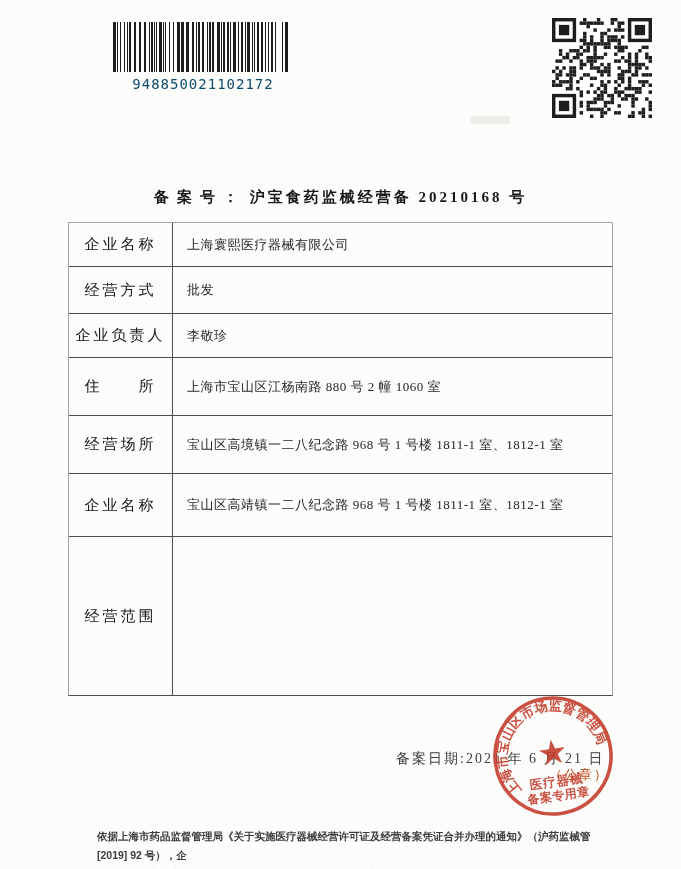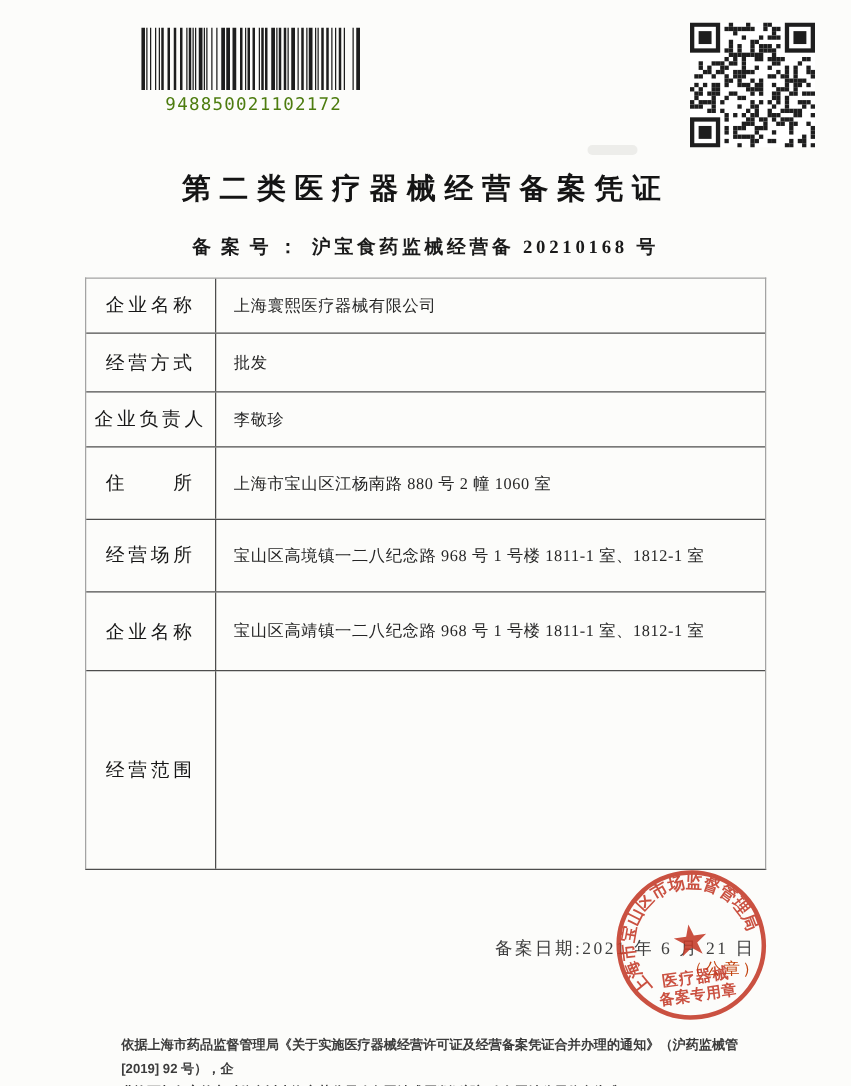--- a/index.html
+++ b/index.html
@@ -10,21 +10,21 @@
     background:#fcfcfa;
     overflow:hidden;
     font-family:"Liberation Serif", serif;
     color:#1c1c1c;
   }
   
   .barcode-block{position:absolute;left:113px;top:22px;width:180px;text-align:center;}
   .barcode-svg{display:block;width:176px;height:50px;}
   .barcode-number{
     margin-top:4px;font-family:"DejaVu Sans Mono", monospace;
-    font-size:14px;letter-spacing:1px;color:#4d7c0f;text-align:center;
+    font-size:14px;letter-spacing:1px;color:#0c4a6e;text-align:center;
   }
   .qr-block{position:absolute;left:552px;top:18px;width:100px;height:100px;}
   .qr-svg{width:100px;height:100px;display:block;}
   
   .doc-title{
     position:absolute;top:135px;left:0;width:100%;
     text-align:center;font-size:23px;font-weight:700;
     letter-spacing:7px;color:#141414;
   }
   .filing-line{
@@ -415,21 +415,20 @@
         <rect x="6.8" y="6.8" width="10.2" height="10.2" fill="#1e1e1e"></rect>
         <rect x="74.8" y="0" width="23.8" height="23.8" fill="#1e1e1e"></rect>
         <rect x="78.2" y="3.4" width="17" height="17" fill="#ffffff"></rect>
         <rect x="81.6" y="6.8" width="10.2" height="10.2" fill="#1e1e1e"></rect>
         <rect x="0" y="74.8" width="23.8" height="23.8" fill="#1e1e1e"></rect>
         <rect x="3.4" y="78.2" width="17" height="17" fill="#ffffff"></rect>
         <rect x="6.8" y="81.6" width="10.2" height="10.2" fill="#1e1e1e"></rect>
       </svg>
   </div>
 
-  <div class="doc-title">第二类医疗器械经营备案凭证</div>
 
   <div class="filing-line">
     <span class="filing-label">备案号：</span>
     <span class="filing-value">沪宝食药监械经营备 20210168 号</span>
   </div>
 
   <div class="info-table">
     <div class="t-row r1">
       <div class="t-label">企业名称</div>
       <div class="t-value">上海寰熙医疗器械有限公司</div>

